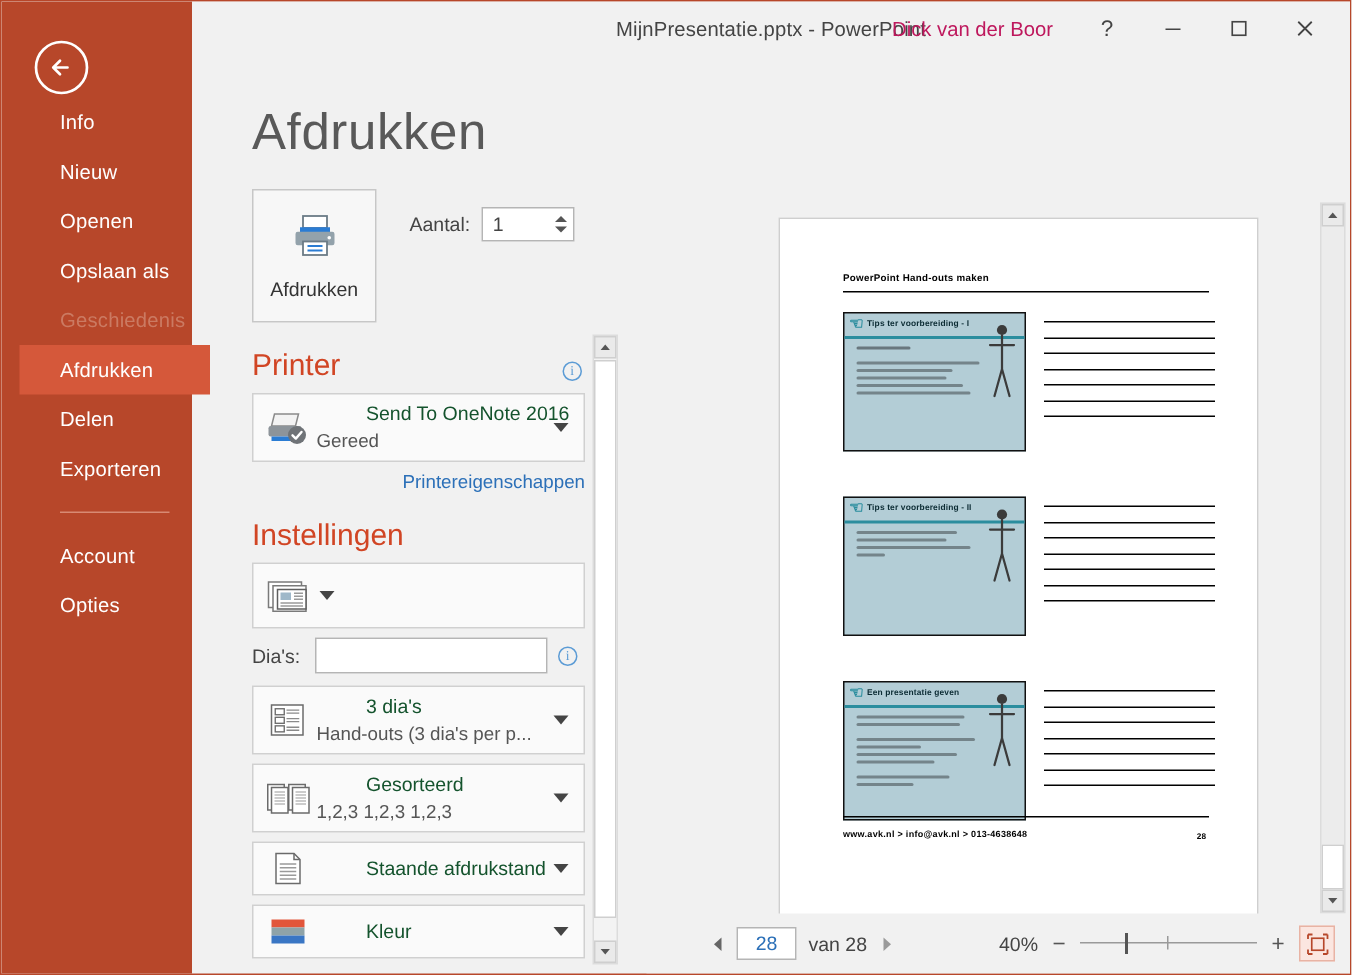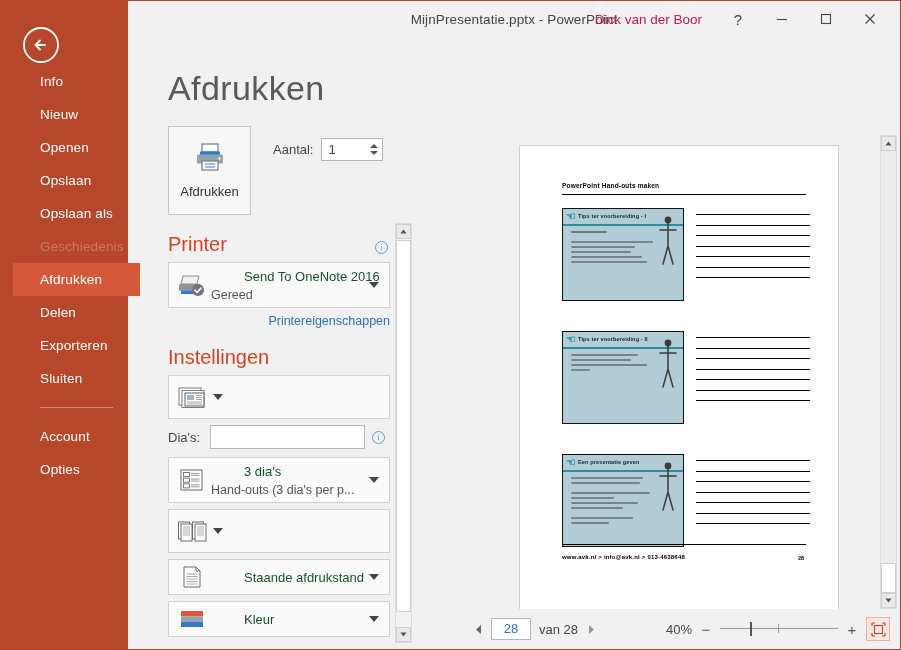--- a/index.html
+++ b/index.html
@@ -301,39 +301,33 @@
       <div class="nav-item">
         <span>Info</span>
       </div>
       <div class="nav-item">
         <span>Nieuw</span>
       </div>
       <div class="nav-item">
         <span>Openen</span>
       </div>
       <div class="nav-item">
-        <span>Opslaan</span>
-      </div>
-      <div class="nav-item">
         <span>Opslaan als</span>
       </div>
       <div class="nav-item disabled">
         <span>Geschiedenis</span>
       </div>
       <div class="nav-item selected">
         <span>Afdrukken</span>
       </div>
       <div class="nav-item">
         <span>Delen</span>
       </div>
       <div class="nav-item">
         <span>Exporteren</span>
-      </div>
-      <div class="nav-item">
-        <span>Sluiten</span>
       </div>
 
       <div class="nav-sep"></div>
 
       <div class="nav-item">
         <span>Account</span>
       </div>
       <div class="nav-item">
         <span>Opties</span>
       </div>
@@ -461,20 +455,24 @@
     <div class="combo">
       <span class="ico">
         <svg width="30" height="24" viewBox="0 0 30 24">
           <rect x="1.5" y="3" width="11" height="17" fill="#fff" stroke="#6b6b6b" stroke-width="1"></rect>
           <rect x="4" y="5" width="11" height="17" fill="#fff" stroke="#6b6b6b" stroke-width="1"></rect>
           <path d="M6 8 H13 M6 10 H13 M6 12 H13 M6 14 H13 M6 16 H13" stroke="#9a9a9a" stroke-width=".8"></path>
           <rect x="15.5" y="3" width="11" height="17" fill="#fff" stroke="#6b6b6b" stroke-width="1"></rect>
           <rect x="18" y="5" width="11" height="17" fill="#fff" stroke="#6b6b6b" stroke-width="1"></rect>
           <path d="M20 8 H27 M20 10 H27 M20 12 H27 M20 14 H27 M20 16 H27" stroke="#9a9a9a" stroke-width=".8"></path>
         </svg>
+      </span>
+      <span class="txt">
+        <span class="t1">Gesorteerd</span>
+        <span class="t2">1,2,3    1,2,3    1,2,3</span>
       </span>
       <span class="caret"></span>
     </div>
 
     <div class="combo single">
       <span class="ico">
         <svg width="30" height="24" viewBox="0 0 30 24">
           <path d="M7 2 H19 L23 6 V22 H7 Z" fill="#fff" stroke="#6b6b6b" stroke-width="1"></path>
           <path d="M19 2 V6 H23" fill="none" stroke="#6b6b6b" stroke-width="1"></path>
           <path d="M9.5 9 H20.5 M9.5 11.5 H20.5 M9.5 14 H20.5 M9.5 16.5 H20.5 M9.5 19 H20.5" stroke="#9a9a9a" stroke-width=".9"></path>

